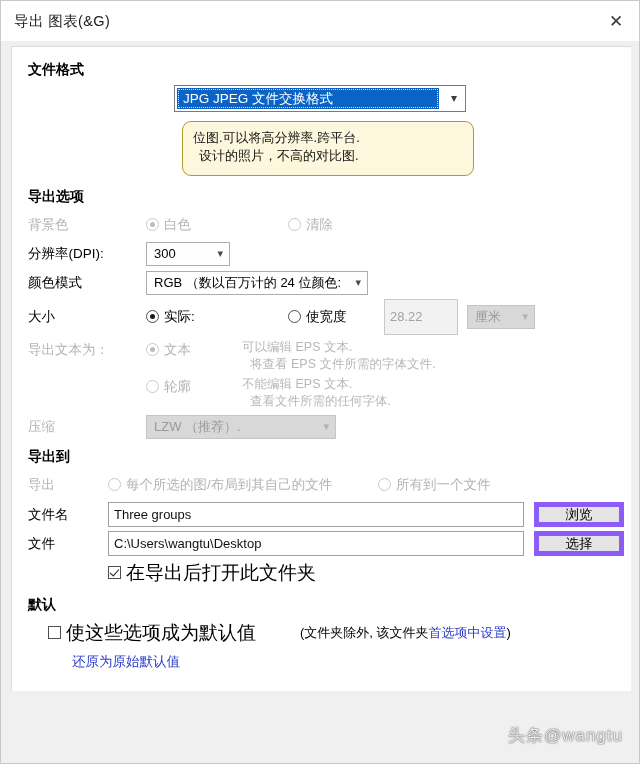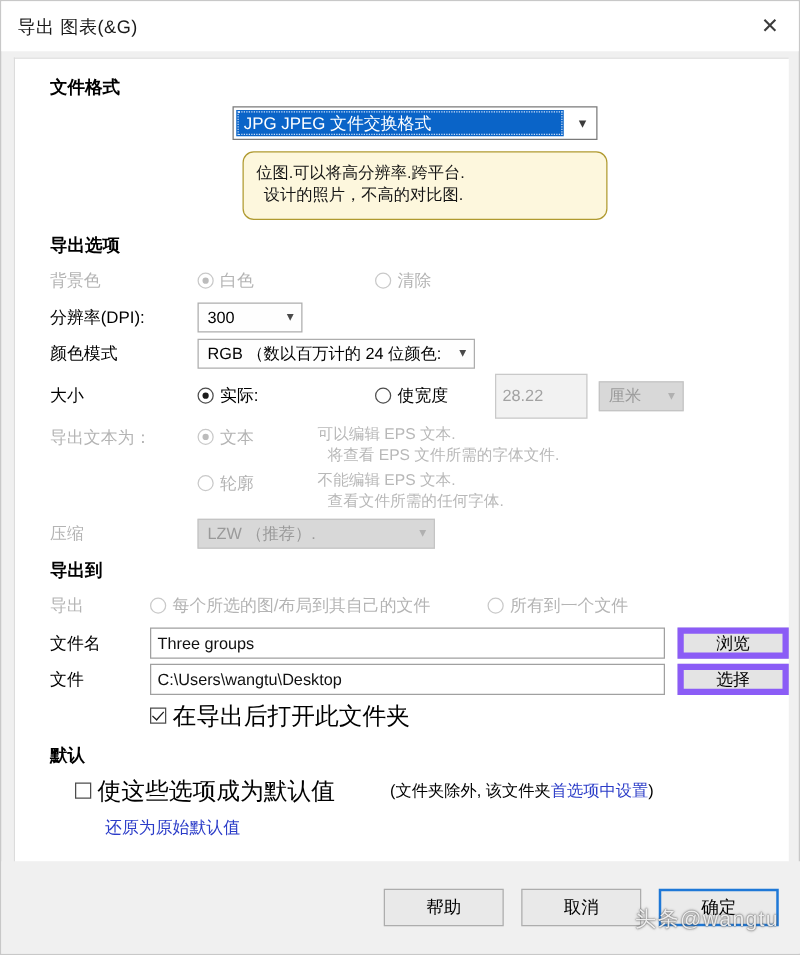--- a/index.html
+++ b/index.html
@@ -43,21 +43,21 @@
 
   
   #panel {
     position: absolute;
     left: 10px; top: 45px;
     width: 620px; height: 645px;
     background: #ffffff;
     border: 1px solid #dcdcdc;
     border-right: none;
     border-bottom: none;
-    padding: 14px 0 0 16px;
+    padding: 14px 0 0 4px;
   }
 
   .section-head {
     font-size: 14px;
     font-weight: bold;
     color: #000;
     margin: 0 0 6px 12px;
   }
   .section-head.tight { margin-top: 2px; }
 
@@ -448,21 +448,16 @@
         <span>(文件夹除外, 该文件夹</span><span class="lnk">首选项中设置</span><span>)</span>
       </span>
     </div>
 
     <div class="row" style="margin-top:1px;">
       <span class="lnk" style="font-size:13.5px;margin-left:44px;">还原为原始默认值</span>
     </div>
 
   </div>
 
-  <div id="footer">
-    <div class="fbtn">帮助</div>
-    <div class="fbtn">取消</div>
-    <div class="fbtn primary">确定</div>
-  </div>
 
   <div id="watermark">头条@wangtu</div>
 
 </div>
 
 </body></html>

